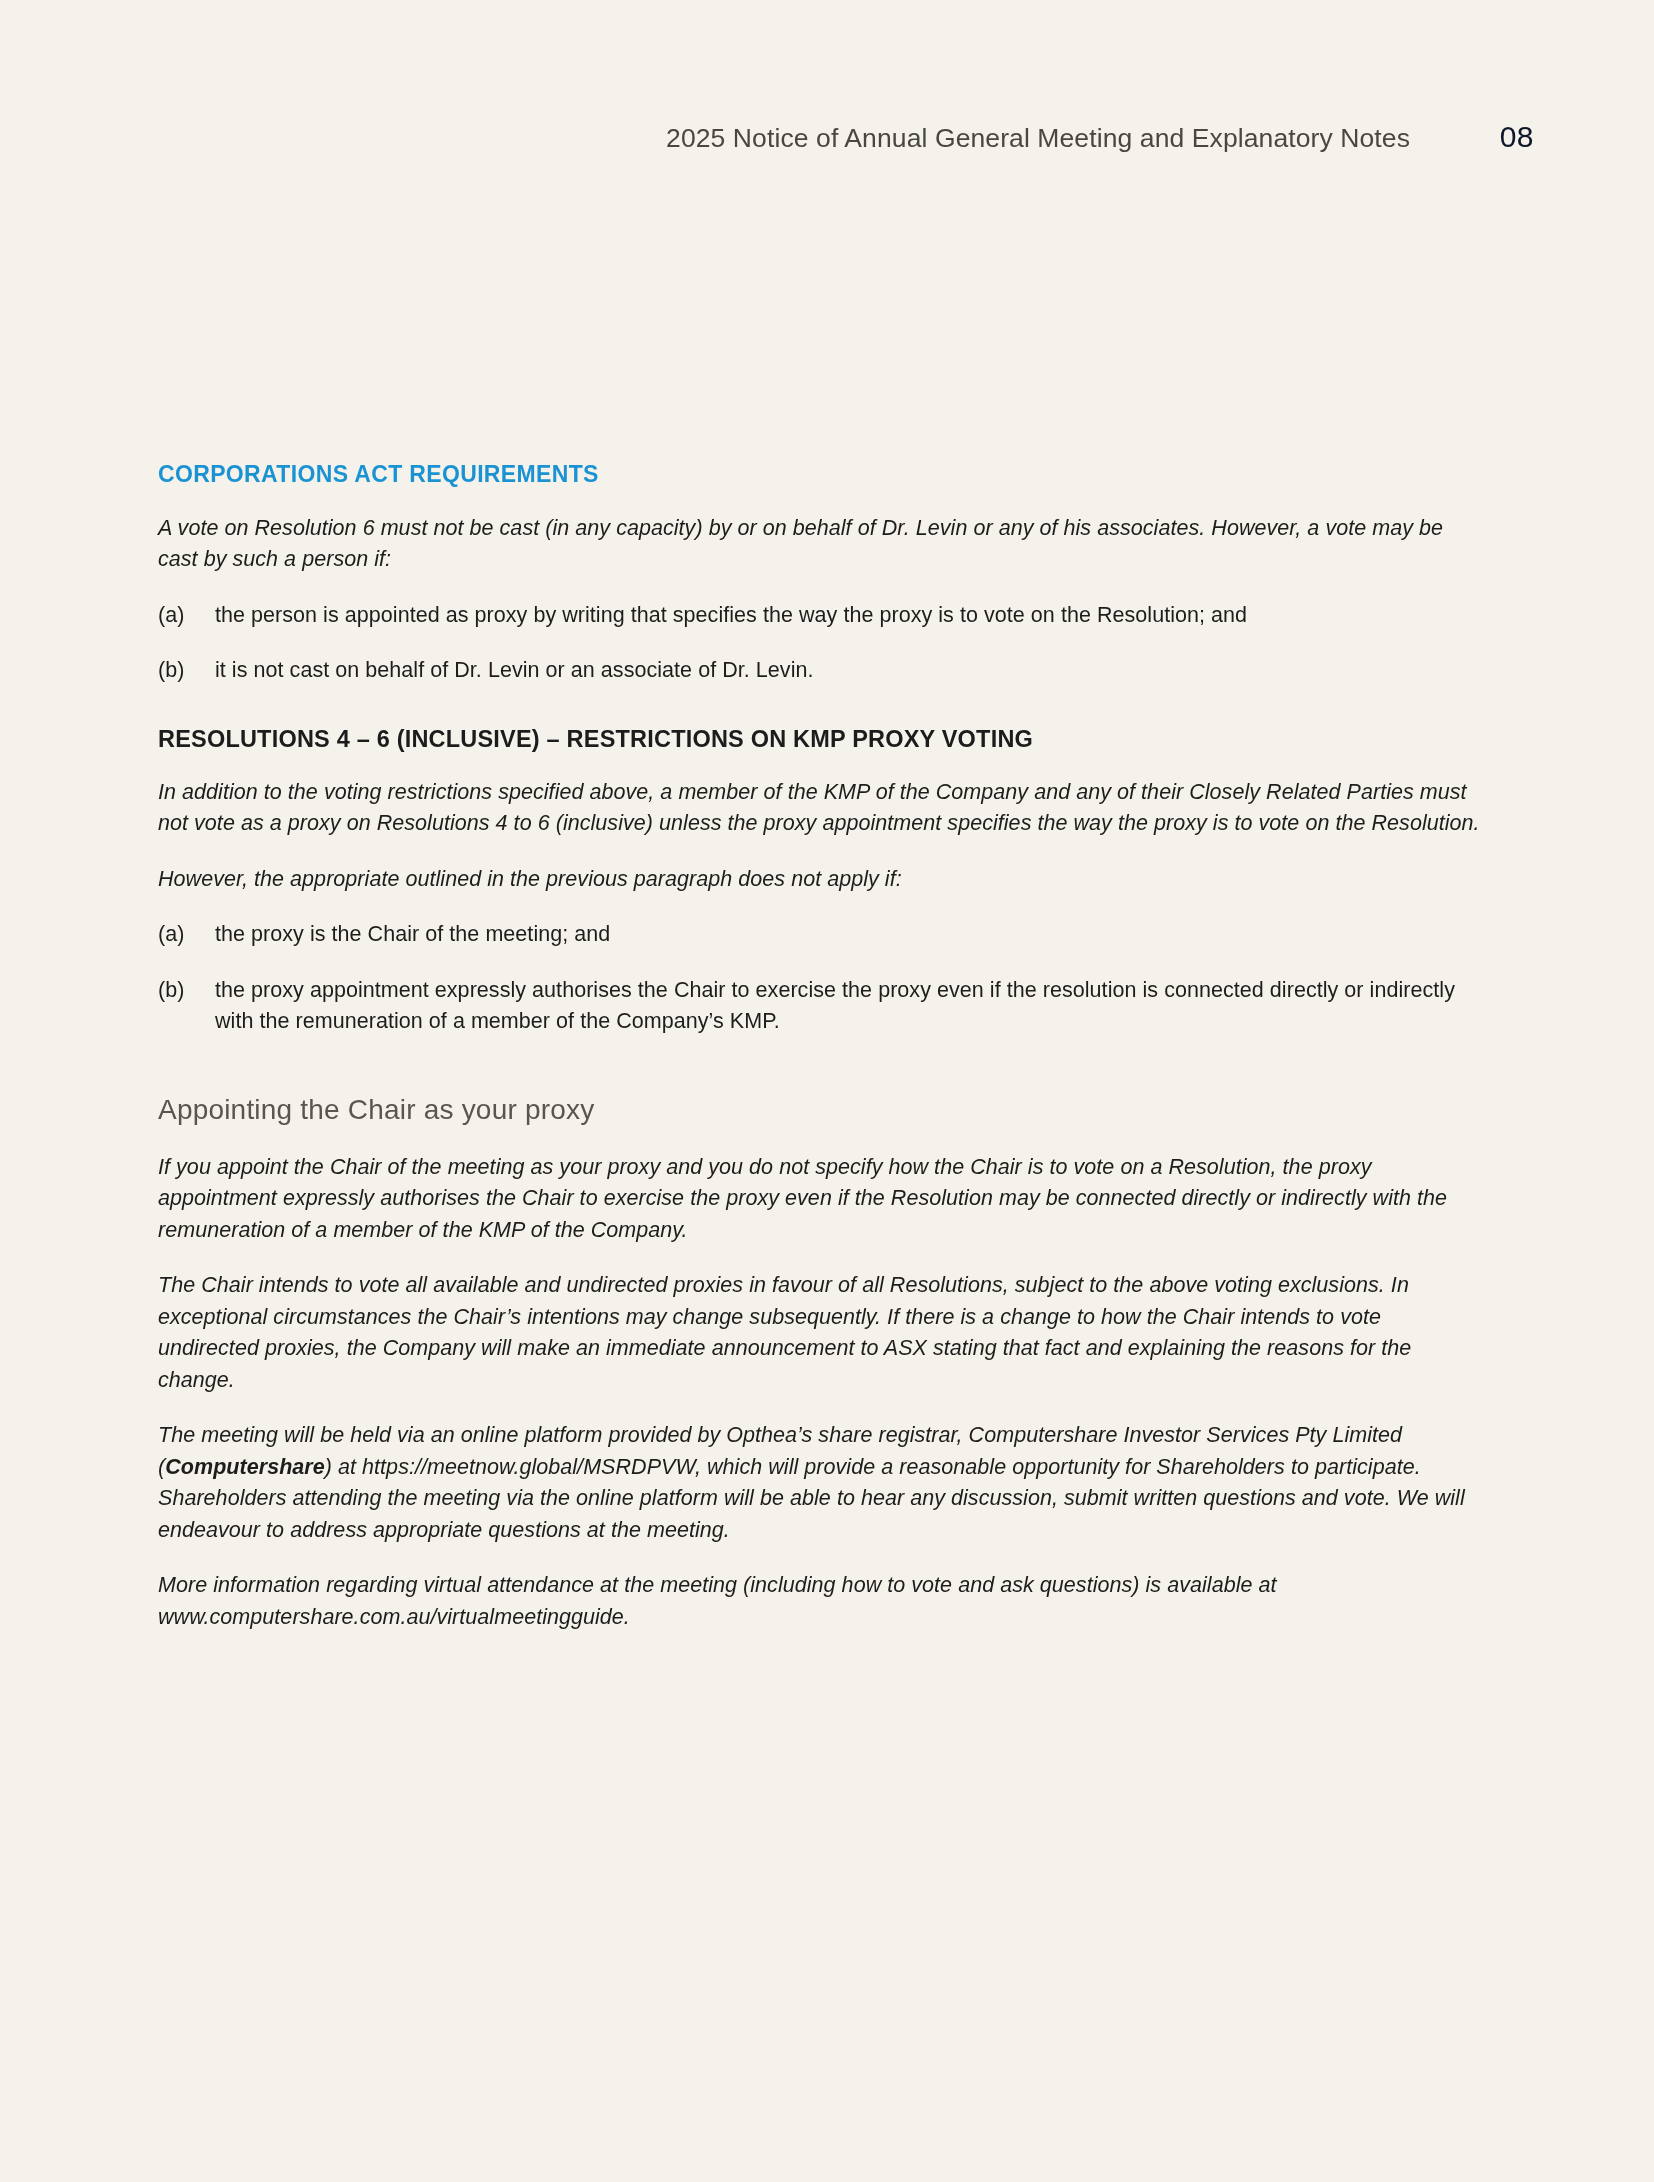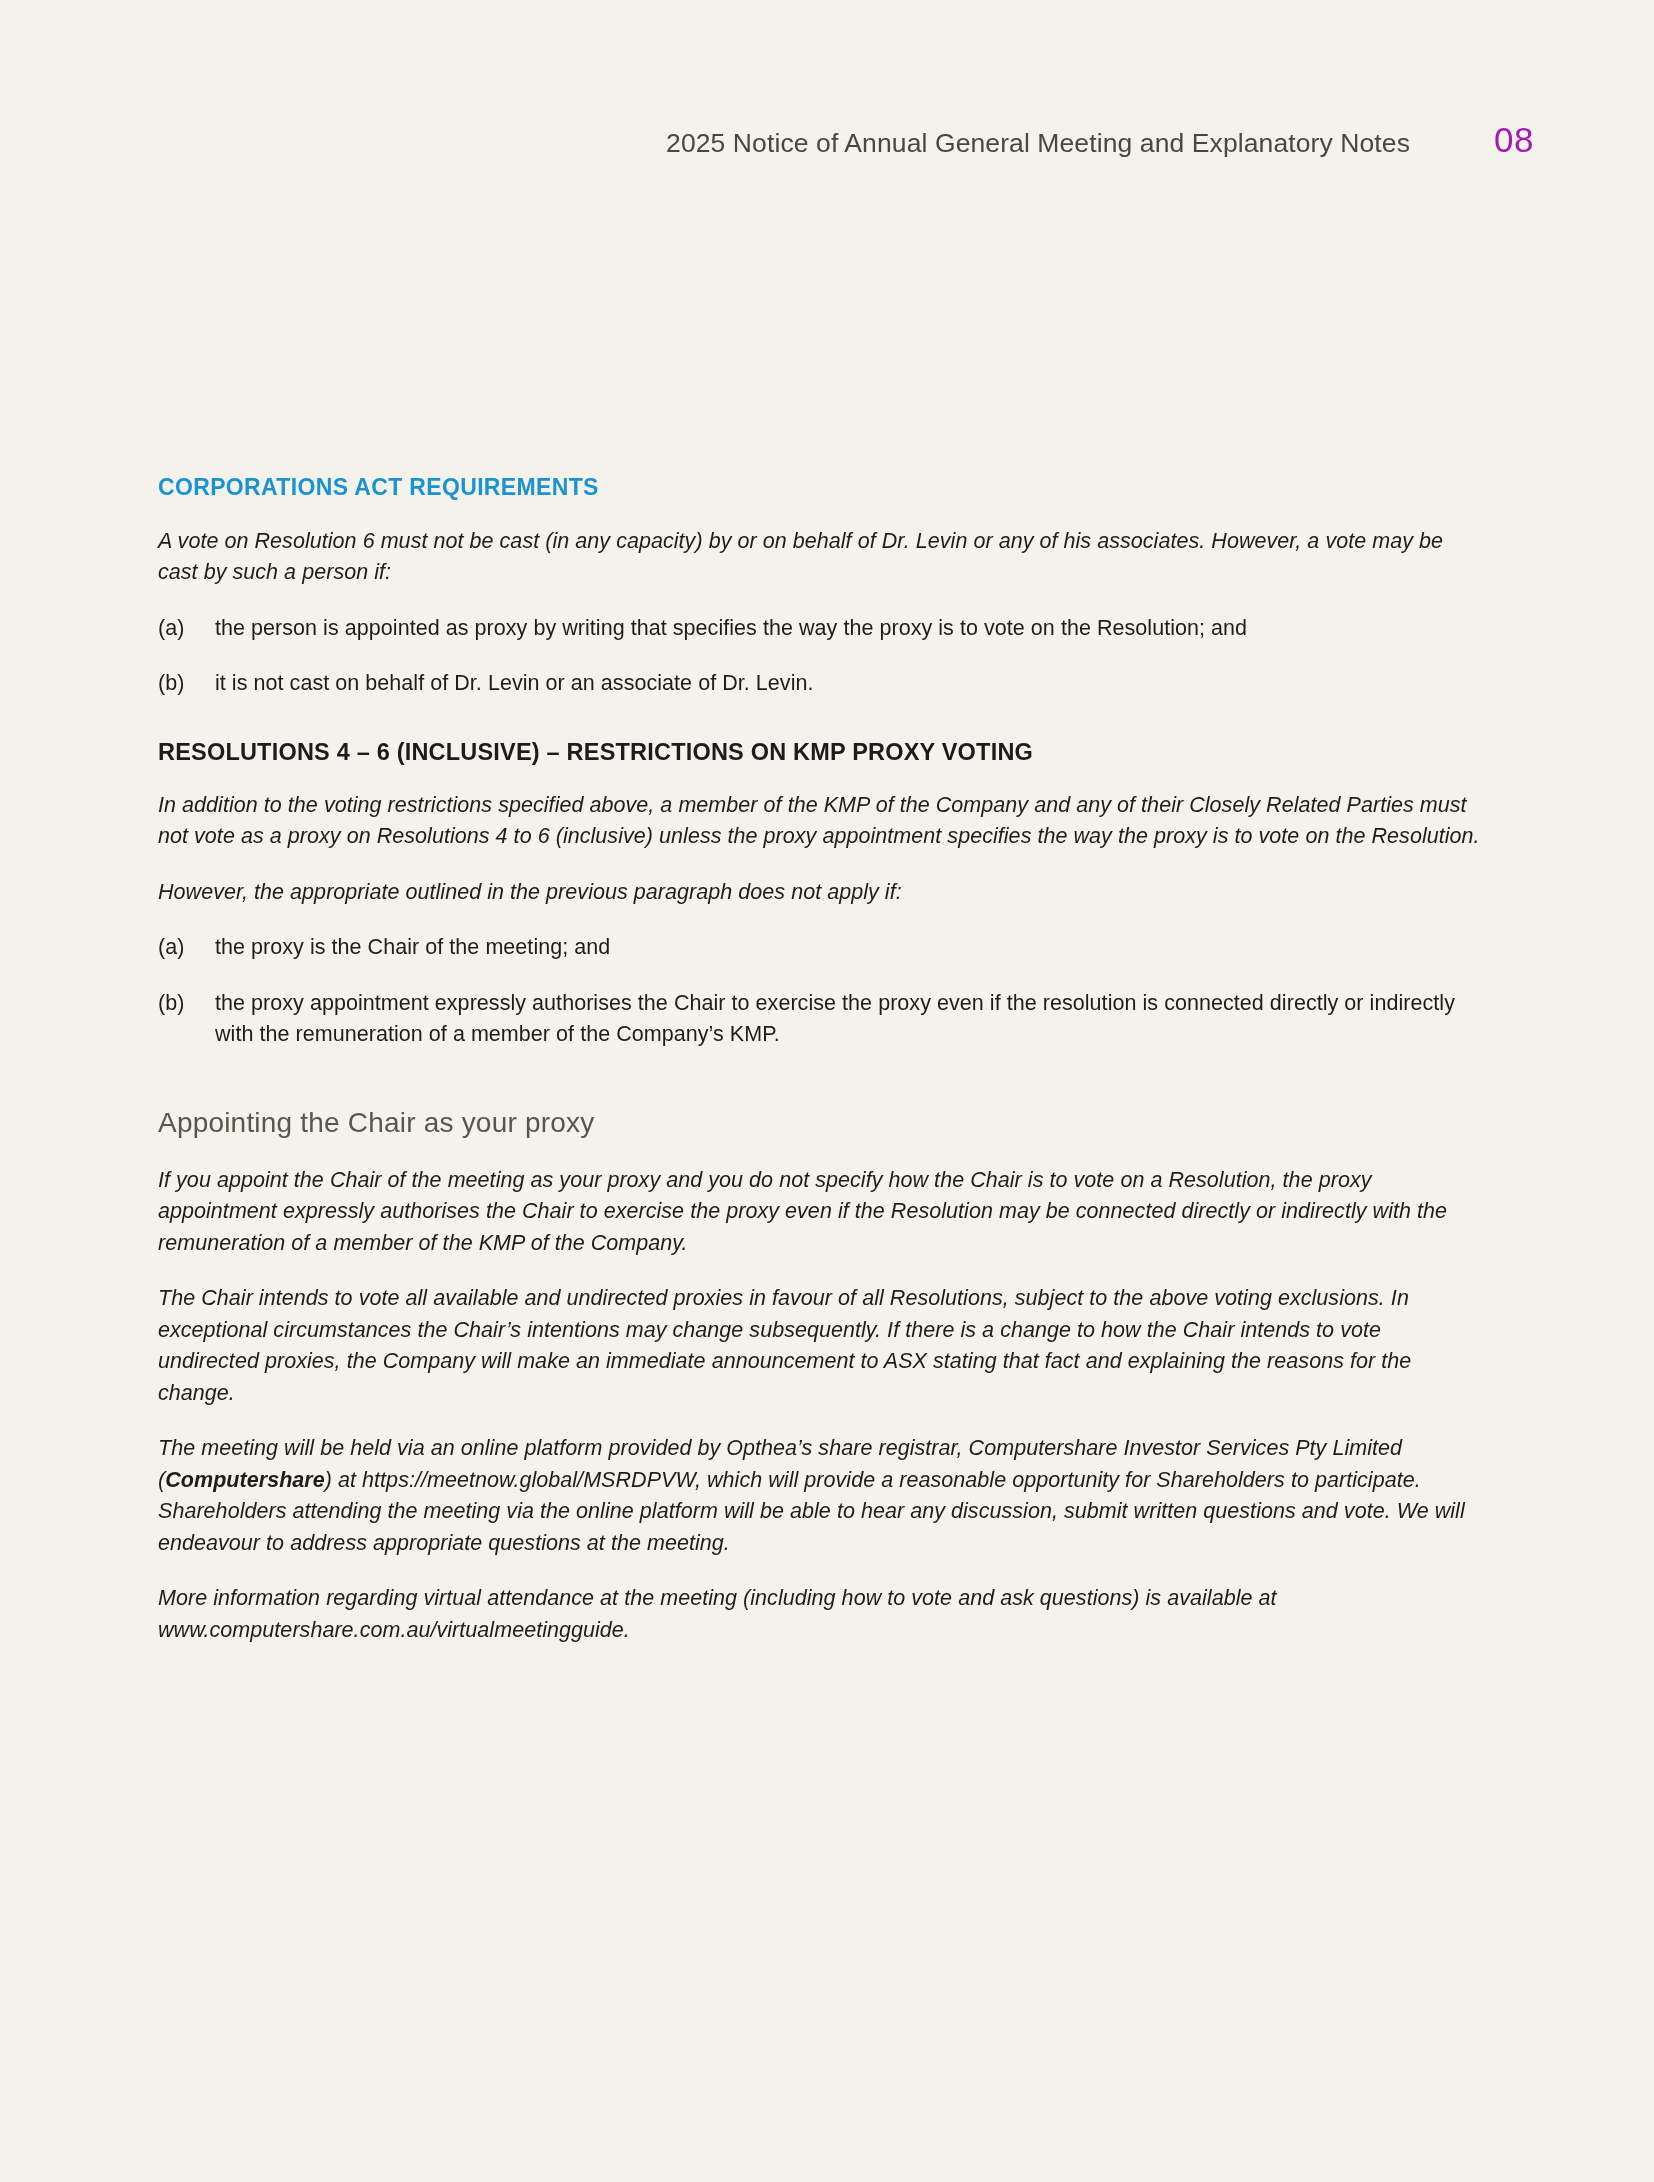--- a/index.html
+++ b/index.html
@@ -31,22 +31,22 @@
   }
   .header-title {
     font-size: 26.5px;
     color: #4a4741;
     letter-spacing: 0.1px;
     font-weight: 400;
     white-space: nowrap;
     text-align: center;
   }
   .header-pagenum {
-    font-size: 35px;
-    color: #a21caf;
+    font-size: 30px;
+    color: #0f172a;
     font-weight: 400;
     margin-left: 78px;
     min-width: 46px;
     text-align: right;
     letter-spacing: 0.5px;
   }
 
   
   .content {
     position: absolute;
@@ -54,21 +54,21 @@
     left: 158px;
     width: 1340px;
   }
 
   
   h3.blue-head {
     font-size: 23px;
     color: #1b93d3;
     font-weight: 700;
     letter-spacing: 0.35px;
-    margin: 16px 0 24px 0;
+    margin: 3px 0 24px 0;
     line-height: 1.2;
   }
   h3.black-head {
     font-size: 23.5px;
     color: #1c1c1c;
     font-weight: 700;
     letter-spacing: 0.2px;
     margin: 38px 0 24px 0;
     line-height: 1.2;
   }

